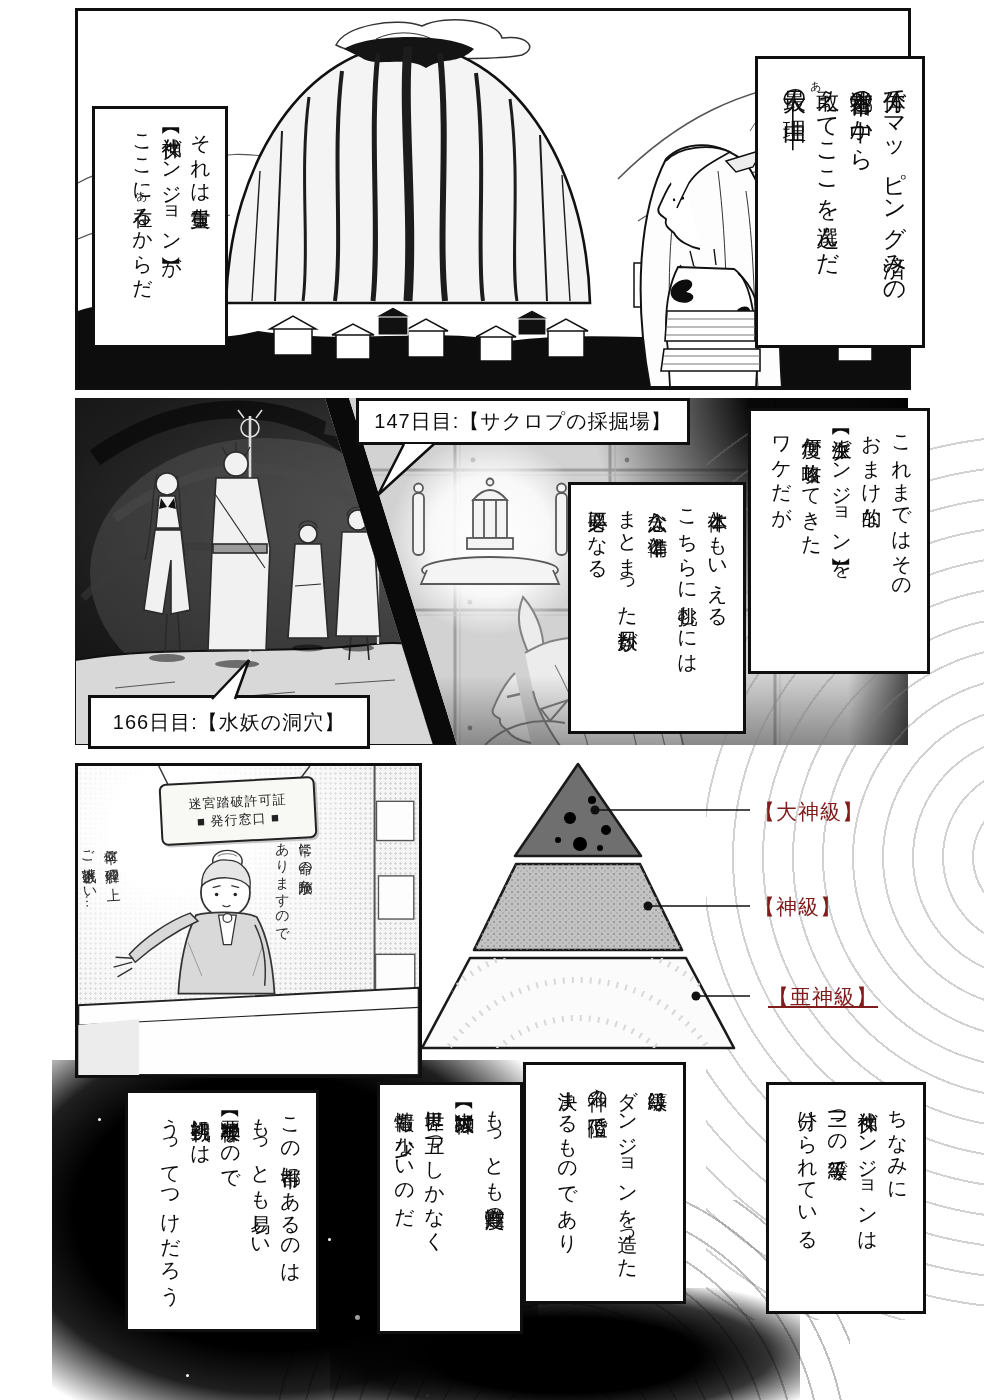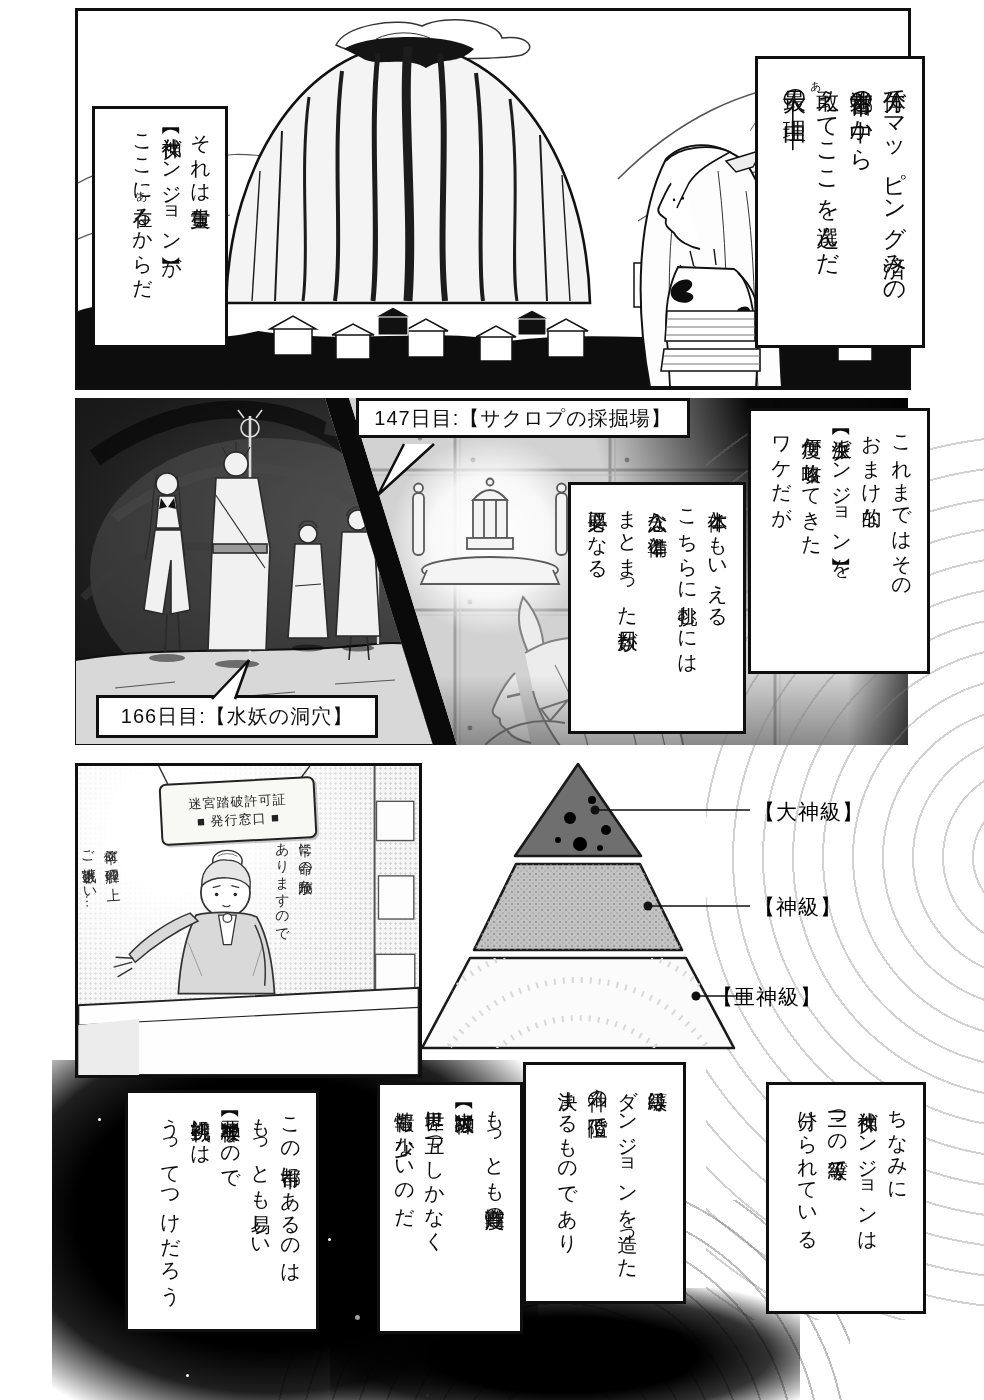--- a/index.html
+++ b/index.html
@@ -44,21 +44,21 @@
   .recpanel::after{content:"";position:absolute;left:0;right:0;bottom:0;height:26px;
         background:linear-gradient(to top, rgba(0,0,0,.45), rgba(0,0,0,0));}
   .sign{position:absolute;left:82px;top:14px;width:152px;height:58px;background:#f8f8f5;
         border:2px solid #222;border-radius:7px;transform:rotate(-3deg);
         display:flex;flex-direction:column;align-items:center;justify-content:center;
         font-size:13px;letter-spacing:1px;color:#222;z-index:4;box-shadow:2px 2px 0 rgba(0,0,0,.2);}
   .handnote{position:absolute;writing-mode:vertical-rl;white-space:pre-line;font-size:14px;
         line-height:1.65;letter-spacing:1px;color:#2a2a2a;z-index:4;}
 
   
-  .tierlabel{position:absolute;font-size:21px;letter-spacing:1px;color:#000000;z-index:6;}
+  .tierlabel{position:absolute;font-size:21px;letter-spacing:1px;color:#7f1d1d;z-index:6;}
 
   
   .rings{position:absolute;left:706px;top:430px;width:278px;height:890px;z-index:0;
         background:repeating-radial-gradient(circle at 118% 48%, rgba(125,125,125,.35) 0 2px, transparent 2px 30px);}
   .rings2{position:absolute;left:270px;top:1200px;width:580px;height:200px;z-index:1;
         background:repeating-radial-gradient(circle at 50% 130%, rgba(110,110,110,.45) 0 2px, transparent 2px 26px);}
   .darkblob1{position:absolute;left:52px;top:1060px;width:486px;height:340px;z-index:2;
         background:radial-gradient(ellipse at 45% 45%, #000 52%, rgba(0,0,0,.88) 68%, rgba(0,0,0,0) 88%);}
   .darkblob1::after{content:"";position:absolute;left:46px;top:58px;width:3px;height:3px;border-radius:50%;background:#fff;
         box-shadow:120px 28px 0 1px #fff,298px 78px 0 #fff,258px 198px 0 1px #fff,88px 256px 0 #fff,
@@ -284,29 +284,29 @@
           </g>
           <path d="M70,60 C58,72 52,86 48,96 C46,102 52,104 55,106 C54,112 58,114 62,117 C66,124 76,128 86,130" fill="#ececec"></path>
           <path d="M62,84 l13,-3" stroke-width="2.6" fill="none"></path>
           <path d="M96,96 l27,-9 -18,21 z"></path>
           <path d="M40,132 C60,112 90,104 120,110" fill="none"></path>
         </g>
       </svg>
     </div>
   </div>
 
-  <div class="daylabel" style="left:356px;top:398px;width:334px;height:40px;">
+  <div class="daylabel" style="left:356px;top:398px;width:334px;height:47px;">
     <span>147日目:【サクロプの採掘場】</span>
   </div>
   <svg class="tail" style="left:370px;top:443px;" width="80" height="56">
     <path d="M64,1 L8,52 L34,1 Z" fill="#fff"></path>
     <path d="M64,1 L8,52 L34,1" fill="none" stroke="#0f0f0f" stroke-width="2.5"></path>
   </svg>
 
-  <div class="daylabel" style="left:96px;top:695px;width:282px;height:43px;text-align:center;">
+  <div class="daylabel" style="left:88px;top:695px;width:282px;height:54px;text-align:center;">
     <span>166日目:【水妖の洞穴】</span>
   </div>
   <svg class="tail" style="left:205px;top:658px;" width="60" height="42">
     <path d="M7,41 L44,2 L30,41 Z" fill="#fff"></path>
     <path d="M7,41 L44,2 L30,41" fill="none" stroke="#0f0f0f" stroke-width="2.5"></path>
   </svg>
 
   <div class="caption cap-md" style="left:748px;top:408px;width:182px;height:266px;">
     <span class="vt">これまではその
 おまけ的な
@@ -411,21 +411,21 @@
         <circle cx="228" cy="148" r="4.5"></circle>
         <circle cx="276" cy="238" r="4.5"></circle>
     </g>
   </svg>
   <div class="tierlabel" style="left:754px;top:798px;">
     <span>【大神級】</span>
   </div>
   <div class="tierlabel" style="left:754px;top:893px;text-align:right;">
     <span>【神級】</span>
   </div>
-  <div class="tierlabel" style="left:712px;top:983px;">
+  <div class="tierlabel" style="left:768px;top:983px;text-decoration:underline;">
     <span>【亜神級】</span>
   </div>
 
   <div class="caption cap-md" style="left:766px;top:1082px;width:160px;height:232px;">
     <span class="vt">ちなみに
 神代ダンジョンは
 三つの等級で
 分けられている</span>
   </div>
   <div class="caption cap-md" style="left:523px;top:1062px;width:163px;height:242px;">

